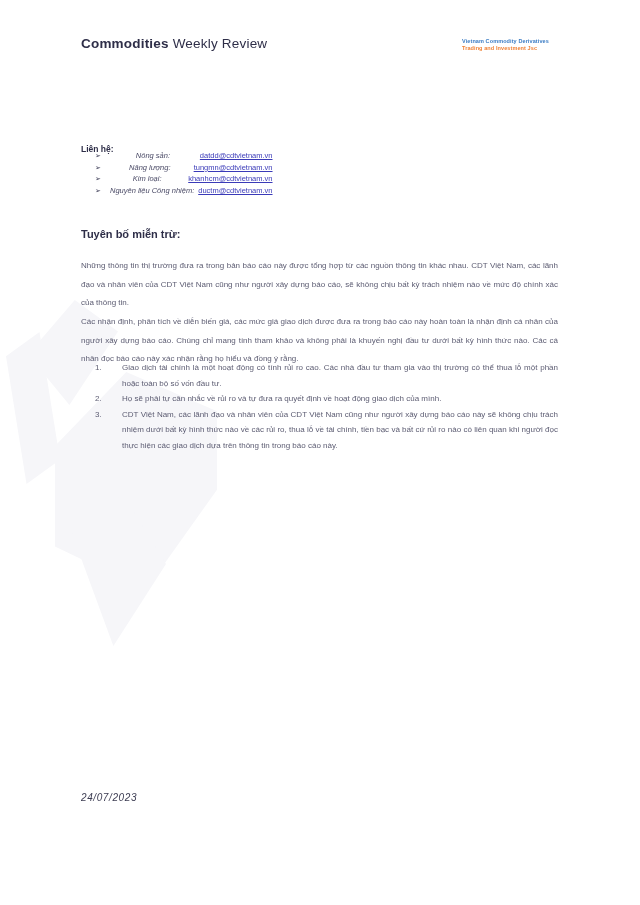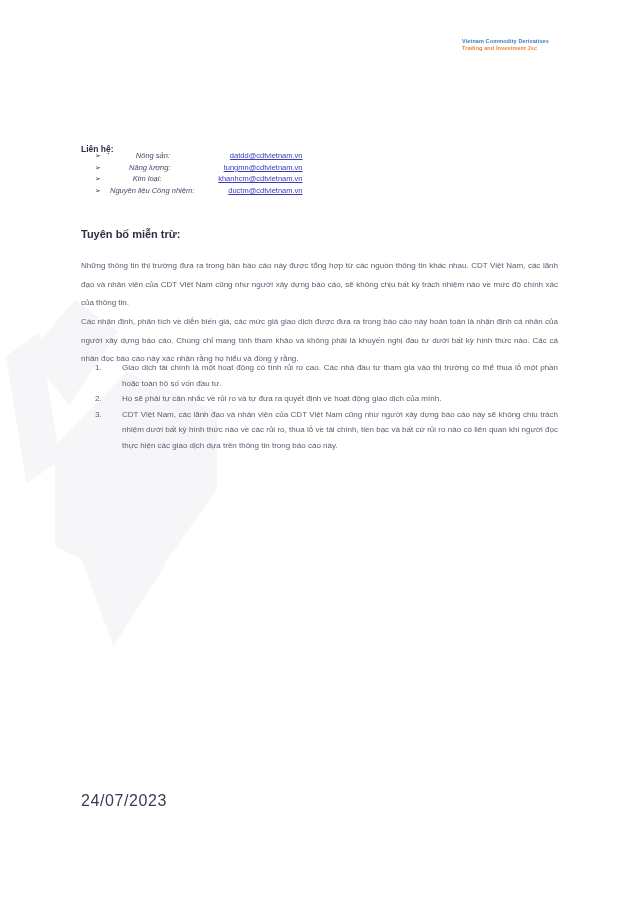--- a/index.html
+++ b/index.html
@@ -28,50 +28,54 @@
   .logo .l1 { color:#3b7cc4; }
   .logo .l2 { color:#f08135; }
 
   
   .contact-heading { position:absolute; left:81px; top:144px; font-size:8.5px;
                      font-weight:bold; color:#2e2e48; }
   .contact-list { position:absolute; left:95px; top:151px; }
   .contact-item { display:flex; align-items:baseline; height:11.6px; font-size:7.5px;justify-content:space-between; }
   .bullet { color:#33334e; font-size:7px; width:15px; flex:none; }
   .contact-label { font-style:italic; color:#4a4a66; margin-right:4px; white-space:nowrap; }
-  .contact-link { color:#3a3ab8; text-decoration:underline; white-space:nowrap;margin-left:30px; }
+  .contact-link { color:#3a3ab8; text-decoration:underline; white-space:nowrap; }
 
   
   .disclaimer-heading { position:absolute; left:81px; top:228px; font-size:11px;
                         font-weight:bold; color:#2e2e48; }
   .para { position:absolute; left:81px; width:477px; font-size:8px; line-height:18.5px;
           color:#5c5c72; text-align:justify; }
   .para-1 { top:249px; }
   .para-2 { top:305px; }
   .dlist { position:absolute; left:95px; top:360px; width:463px; }
   .dlist-item { display:flex; font-size:8px; line-height:15.5px; color:#5c5c72; }
   .dlist-num { width:27px; flex:none; }
   .dlist-text { text-align:justify; flex:1; }
 
   
-  .date { position:absolute; left:81px; top:792px; font-size:16px; color:#3c3c52;
-          letter-spacing:.6px; }
+  .date { position:absolute; left:81px; top:792px; font-size:10px; color:#3c3c52;
+          letter-spacing:.6px;font-style:italic; }
 </style>
 </head>
 <body>
 
 <div class="page">
 
   <div>
     <div class="wm wm1"></div>
     <div class="wm wm2"></div>
     <div class="wm wm3"></div>
     <div class="wm wm4"></div>
   </div>
 
+  <div class="header-title">
+    <span class="bold">Commodities</span>
+    <span>Weekly Review</span>
+  </div>
   <div class="logo">
     <div class="l1">Vietnam Commodity Derivatives</div>
     <div class="l2">Trading and Investment Jsc</div>
   </div>
 
   <div class="contact-heading">Liên hệ:</div>
   <div class="contact-list">
     <div class="contact-item">
       <span class="bullet">➢</span>
       <span class="contact-label">Nông sản:</span>

